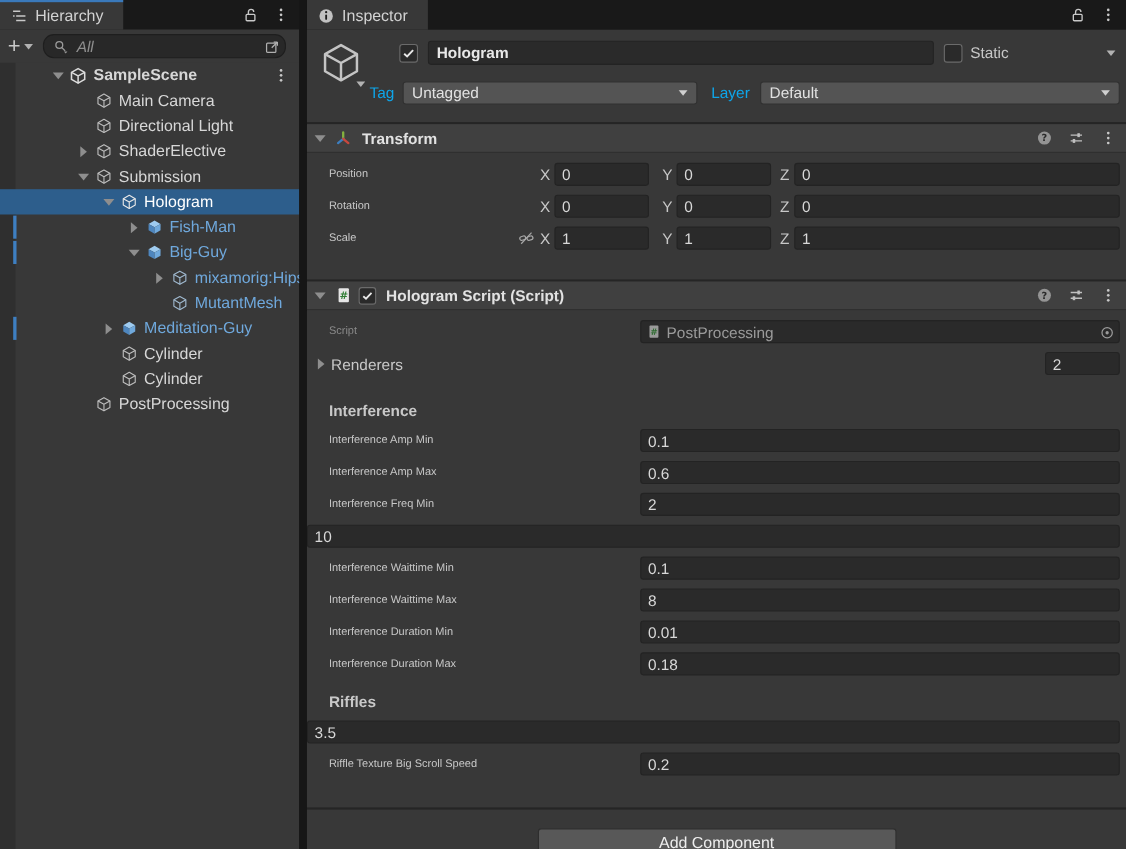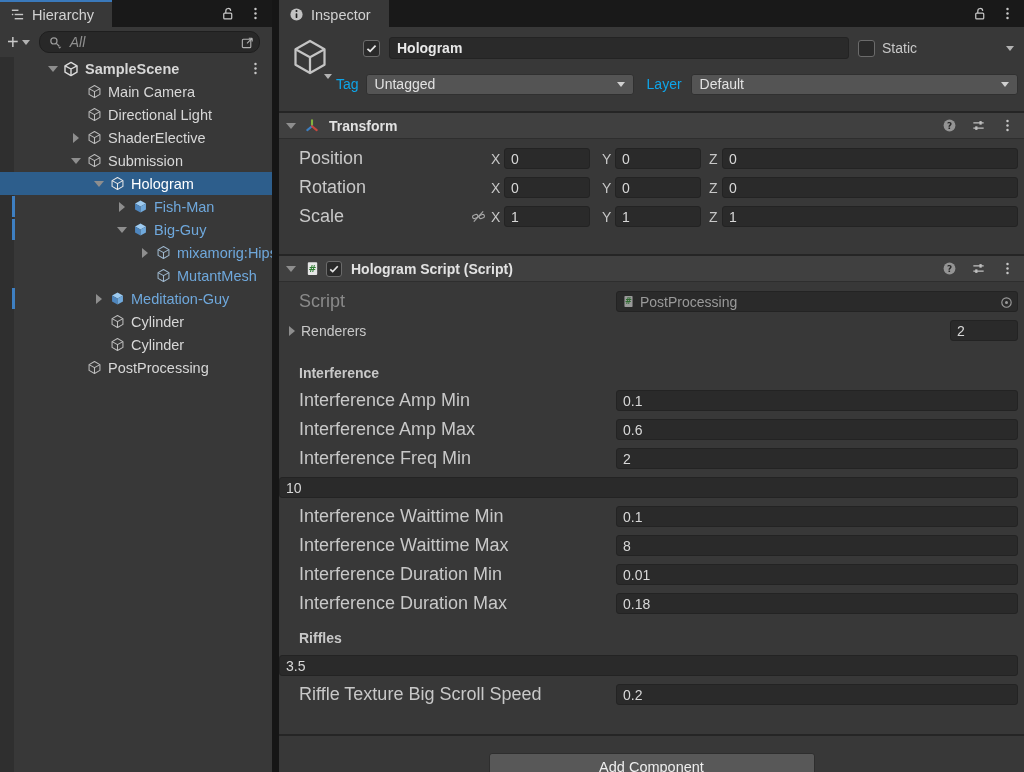--- a/index.html
+++ b/index.html
@@ -70,23 +70,23 @@
   .layerdd { flex:1; margin-left:9px; }
 
   .comp { border-top:2px solid #252525; flex:none; }
   .comp.mt { margin-top:10px; }
   .comp-header { height:26px; background:#404040; display:flex; align-items:center; padding:0 9px 0 5px; gap:6px;
                  border-bottom:1px solid #2E2E2E; }
   .comp-title { font-weight:bold; font-size:14px; color:#E2E2E2; margin-left:3px; }
   .comp-header .strip-icons { padding-right:0; gap:13px; }
   .comp-body { padding:9px 0; }
   .xyzrow, .prow { height:21px; margin:0 6px 8px 0; display:flex; align-items:center; }
-  .plabel { width:192px; padding-left:20px; font-size:18px; color:#C8C8C8; flex:none; white-space:nowrap; }
+  .plabel { width:192px; padding-left:20px; font-size:10px; color:#C8C8C8; flex:none; white-space:nowrap; }
   .plabel.gray { color:#8A8A8A; }
-  .plabel.wide { width:337px; }
+  .plabel.wide { width:303px; }
   .linkslot { width:20px; flex:none; display:flex; align-items:center; }
   .axl { width:13px; font-size:14px; color:#C8C8C8; flex:none; }
   .nfield { height:21px; background:#2A2A2A; border:1px solid #232323; border-radius:3px; color:#D8D8D8;
             font-size:14px; padding:0 6px; font-family:"Liberation Sans", sans-serif; }
   .ax { width:86px; flex:none; }
   .axz { flex:1; }
   .gapY { margin-left:12px; } .gapZ { margin-left:8px; }
   .objfield { position:relative; flex:1; height:21px; background:#2A2A2A; border:1px solid #232323; border-radius:3px;
               display:flex; align-items:center; gap:5px; padding:0 22px 0 5px; color:#9A9A9A; font-size:14px; }
   .objfield .picker { position:absolute; right:3px; top:2px; }

